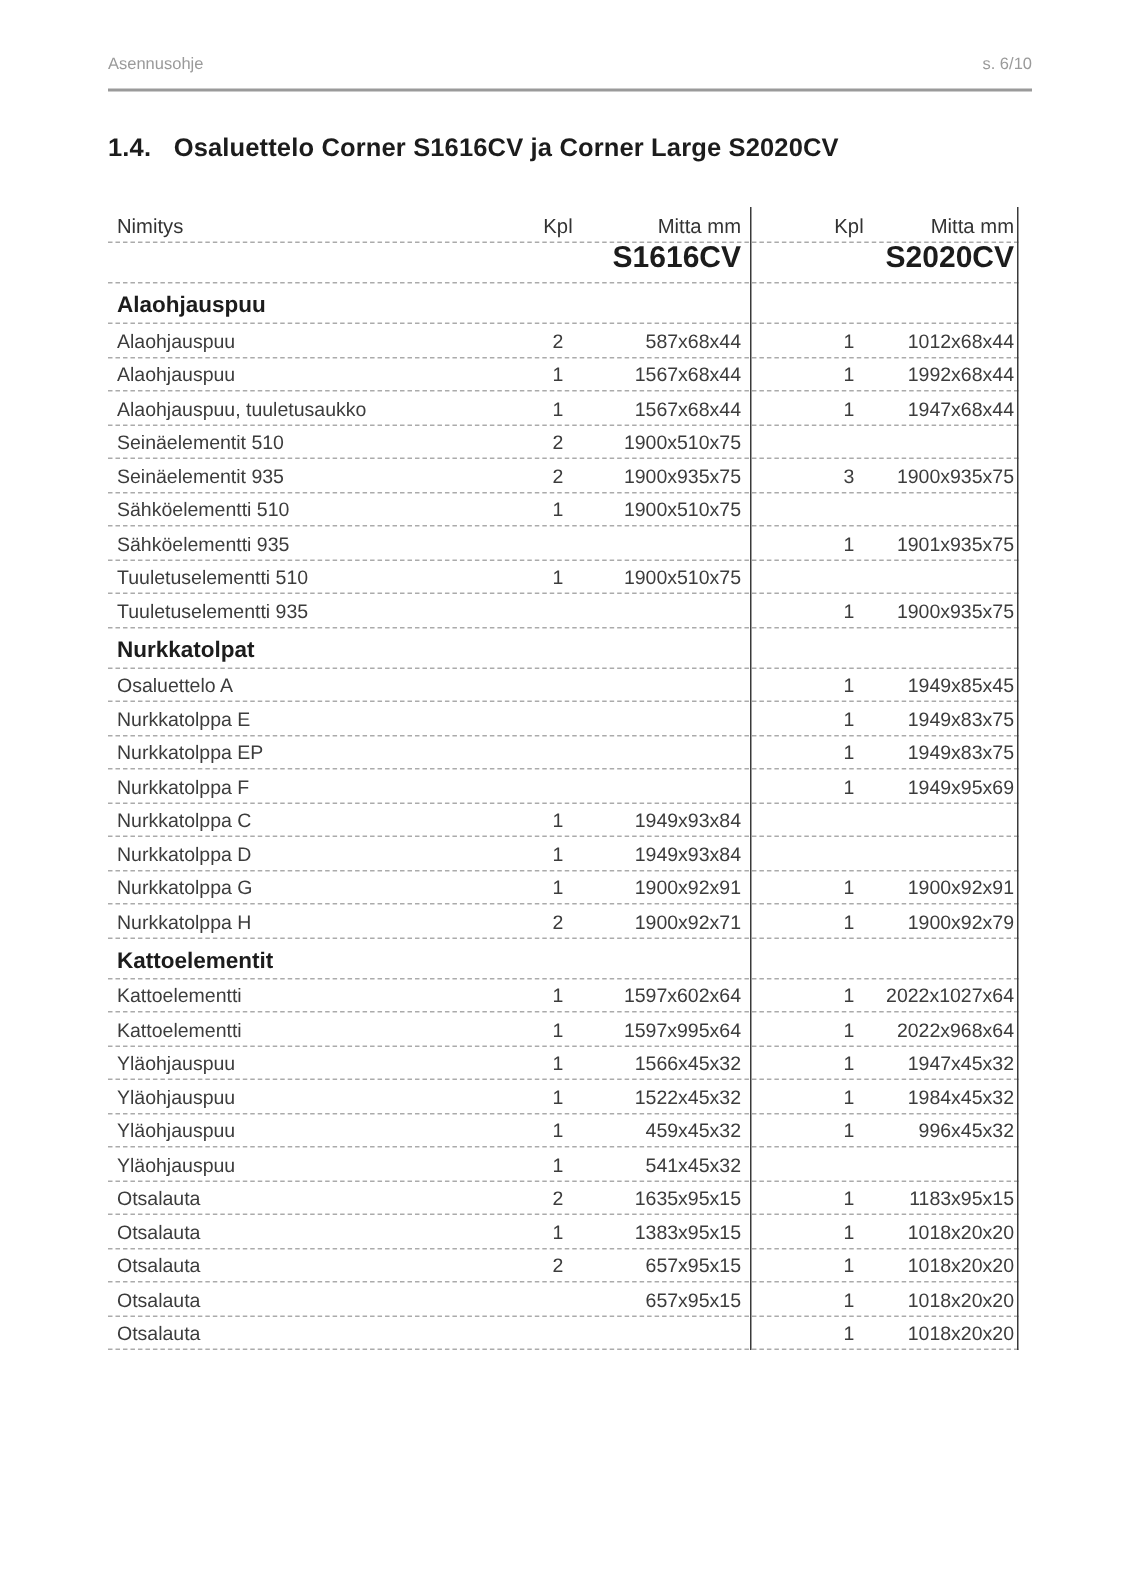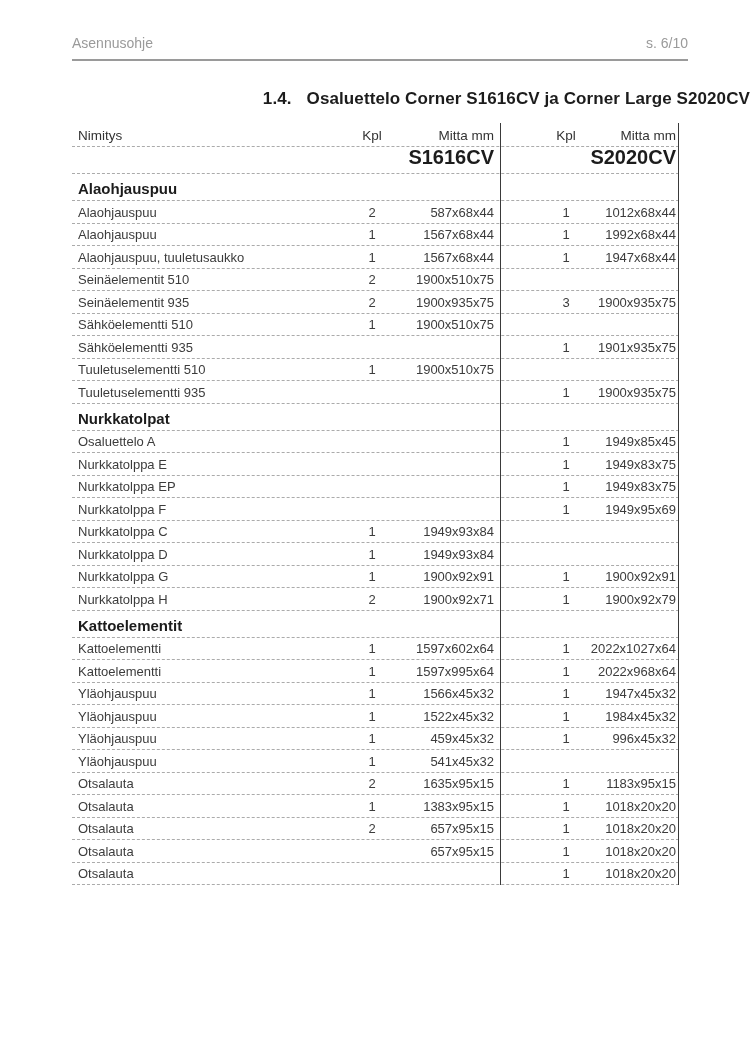--- a/index.html
+++ b/index.html
@@ -9,33 +9,32 @@
   html,body{margin:0;padding:0;}
   body{background:#fff;font-family:"Liberation Sans","DejaVu Sans",sans-serif;}
   .page{position:relative;width:750px;height:1056px;background:var(--page_bg);overflow:hidden;}
 
   
   .page-header{
     box-sizing:border-box;
     margin:0 62px 0 72px;width:616px;padding:34px 0 7px 0;
     border-bottom:2px solid var(--rule_gray);
     display:flex;justify-content:space-between;align-items:flex-end;
-    color:var(--header_gray);font-size:14px;line-height:18px;
+    color:var(--header_gray);font-size:11px;line-height:18px;
   }
 
   
   .doc-title{
     margin:28px 0 0 72px;font-size:17px;font-weight:bold;color:var(--heading);
     letter-spacing:.1px;
-    text-align:right;
   }
   .title-num{margin-right:15px;}
 
   
-  .tbl{position:relative;margin:14px 0 0 72px;width:607px;color:var(--text);}
+  .tbl{position:relative;margin:29px 0 0 72px;width:607px;color:var(--text);}
   .vline{position:absolute;top:0;bottom:0;width:1px;background:var(--divider);z-index:2;}
   .vline-1{left:428px;}
   .vline-2{left:606px;}
 
   .row{position:relative;border-bottom:1px dashed var(--dashed);white-space:nowrap;}
   .row span{position:absolute;white-space:nowrap;}
 
   .head-row{height:23px;font-size:13.5px;color:#333;}
   .head-row span{bottom:3px;}
   .model-row{height:26px;}

